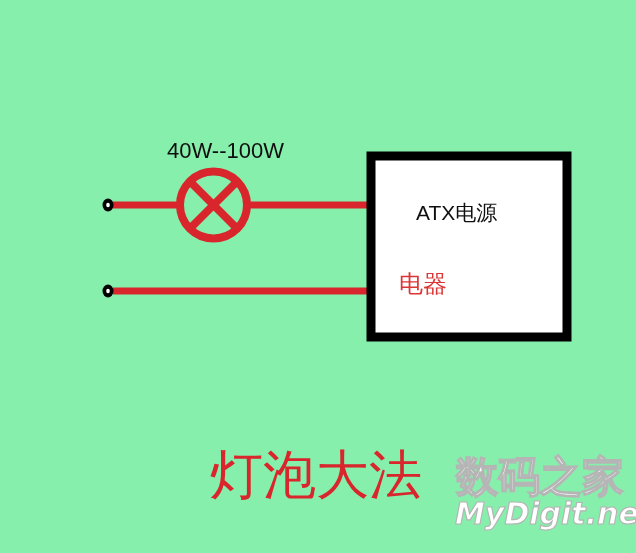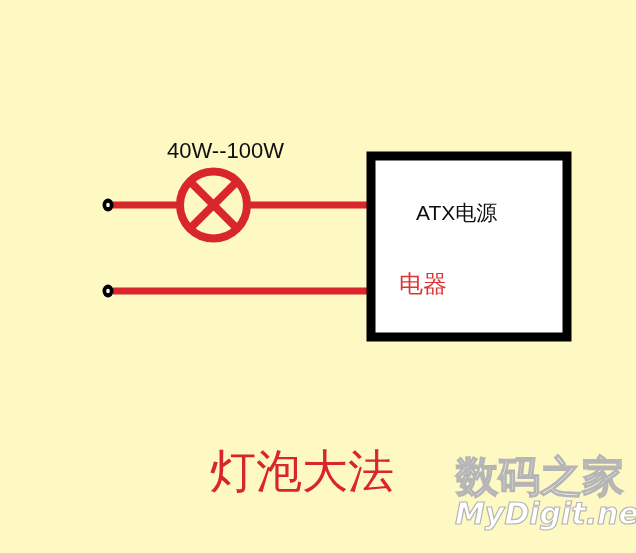--- a/index.html
+++ b/index.html
@@ -4,21 +4,21 @@
 <style>
   html, body {
     margin: 0;
     padding: 0;
     background: #ffffff;
   }
   .canvas {
     position: relative;
     width: 636px;
     height: 553px;
-    background: #fef9c3;
+    background: #86efac;
     overflow: hidden;
     font-family: "Liberation Sans", "DejaVu Sans", sans-serif;
   }
   .shapes {
     position: absolute;
     left: 0;
     top: 0;
     width: 636px;
     height: 553px;
   }
@@ -52,21 +52,21 @@
   }
   .box-note-2 {
     left: 399px;
     top: 271px;
     font-size: 24px;
     color: #dc3535;
   }
   .caption {
     left: 210px;
     top: 446px;
-    font-size: 46px;
+    font-size: 53px;
     color: #d8262c;
     letter-spacing: 0px;
   }
   .watermark {
     position: absolute;
     left: 440px;
     top: 440px;
     width: 196px;
     height: 113px;
   }

